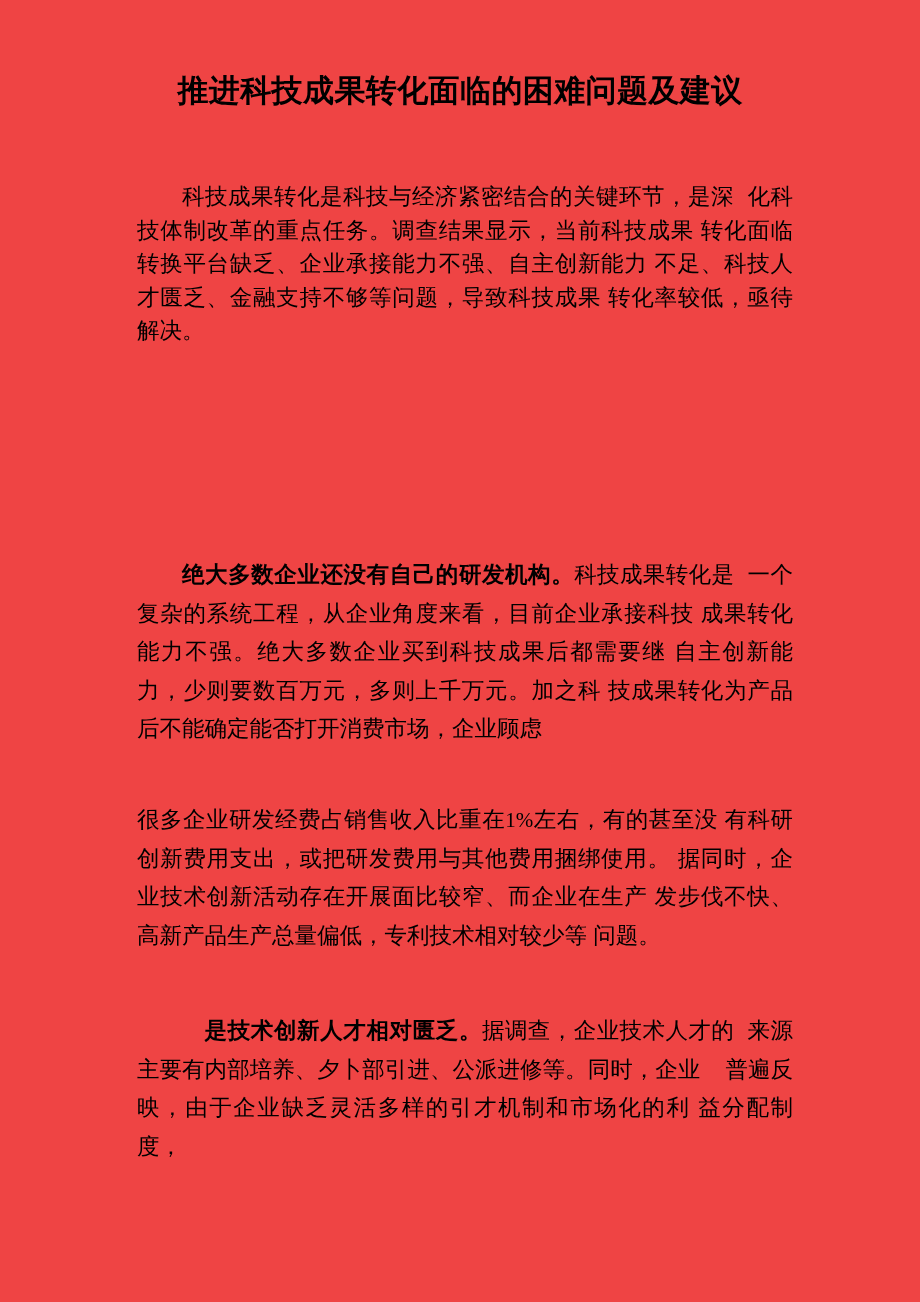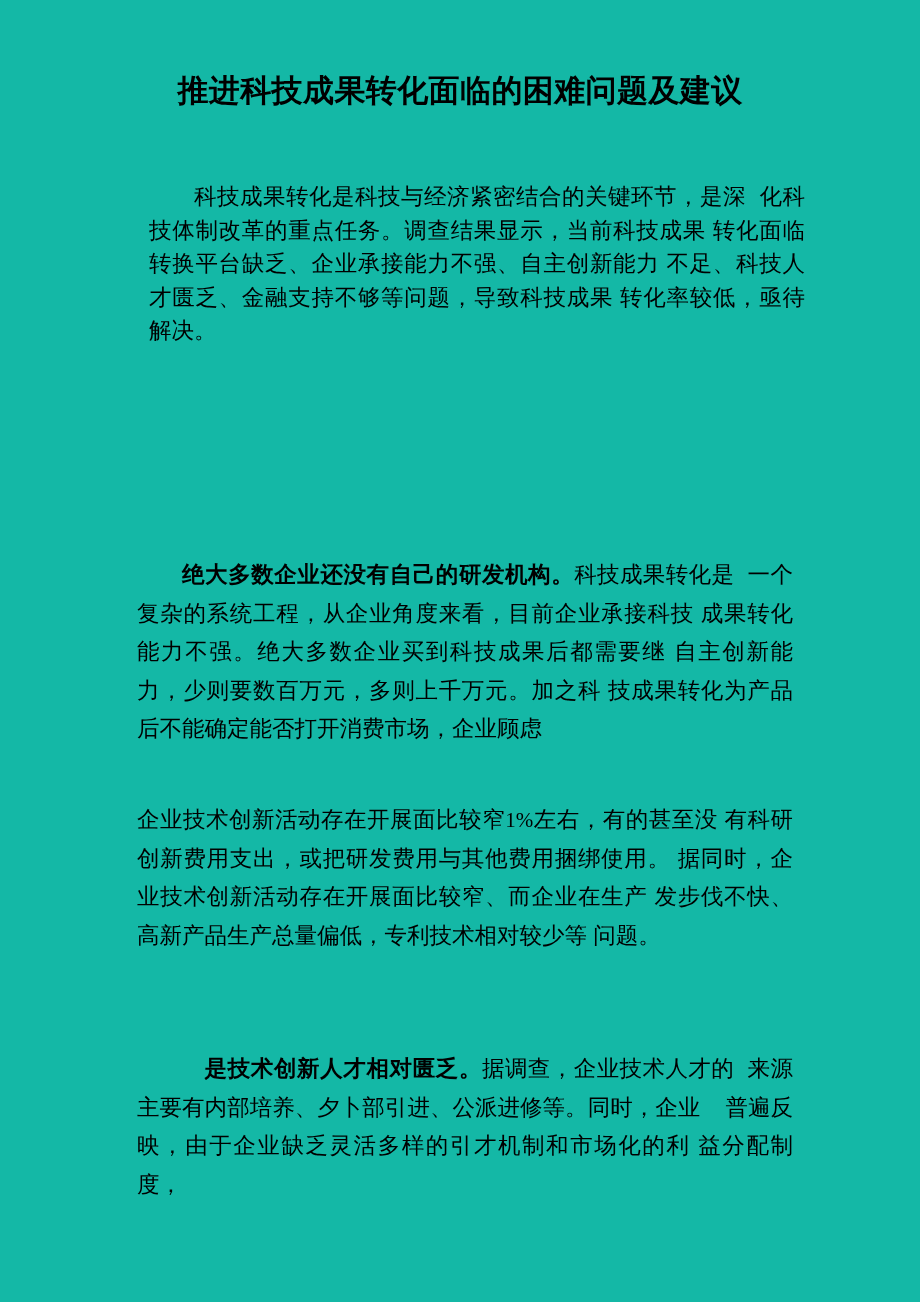--- a/index.html
+++ b/index.html
@@ -4,21 +4,21 @@
 <style>
   html, body {
     margin: 0;
     padding: 0;
     background: #ffffff;
   }
   .page {
     position: relative;
     width: 920px;
     height: 1302px;
-    background: #14b8a6;
+    background: #ef4444;
     overflow: hidden;
     font-family: "Liberation Sans", "DejaVu Sans", sans-serif;
     color: #000000;
     -webkit-font-smoothing: none;
   }
 
   .doc-title {
     position: absolute;
     left: 0;
     top: 72px;
@@ -64,31 +64,31 @@
 
   .wsp { white-space: pre-wrap; }
 </style>
 </head>
 <body>
 
 <div class="page">
 
   <div class="doc-title">推进科技成果转化面临的困难问题及建议</div>
 
-  <div class="body-block" style="top:180px;margin-left:12px;">
+  <div class="body-block" style="top:180px;">
     <div class="para lead-tight indent2 wsp">科技成果转化是科技与经济紧密结合的关键环节，是深  化科技体制改革的重点任务。调查结果显示，当前科技成果 转化面临转换平台缺乏、企业承接能力不强、自主创新能力 不足、科技人才匮乏、金融支持不够等问题，导致科技成果 转化率较低，亟待解决。</div>
   </div>
 
 
   <div class="body-block" style="top:556px;">
     <div class="para lead-loose indent2 wsp"><b class="hd">绝大多数企业还没有自己的研发机构。</b><span class="wsp">科技成果转化是  一个复杂的系统工程，从企业角度来看，目前企业承接科技 成果转化能力不强。绝大多数企业买到科技成果后都需要继 自主创新能力，少则要数百万元，多则上千万元。加之科 技成果转化为产品后不能确定能否打开消费市场，企业顾虑</span></div>
   </div>
 
 
   <div class="body-block" style="top:796px;">
-    <div class="para lead-loose wsp" style="margin-top:5px;"><span class="wsp">企业技术创新活动存在开展面比较窄</span><span class="num-latin">1%</span><span class="wsp">左右，有的甚至没 有科研创新费用支出，或把研发费用与其他费用捆绑使用。 据同时，企业技术创新活动存在开展面比较窄、而企业在生产 发步伐不快、高新产品生产总量偏低，专利技术相对较少等 问题。</span></div>
+    <div class="para lead-loose wsp" style="margin-top:5px;"><span class="wsp">很多企业研发经费占销售收入比重在</span><span class="num-latin">1%</span><span class="wsp">左右，有的甚至没 有科研创新费用支出，或把研发费用与其他费用捆绑使用。 据同时，企业技术创新活动存在开展面比较窄、而企业在生产 发步伐不快、高新产品生产总量偏低，专利技术相对较少等 问题。</span></div>
   </div>
 
-  <div class="body-block" style="top:1050px;">
+  <div class="body-block" style="top:1012px;">
     <div class="para lead-loose indent3 wsp"><b class="hd">是技术创新人才相对匮乏。</b><span class="wsp">据调查，企业技术人才的  来源主要有内部培养、夕卜部引进、公派进修等。同时，企业    普遍反映，由于企业缺乏灵活多样的引才机制和市场化的利 益分配制度，</span></div>
   </div>
 
 </div>
 
 </body></html>

